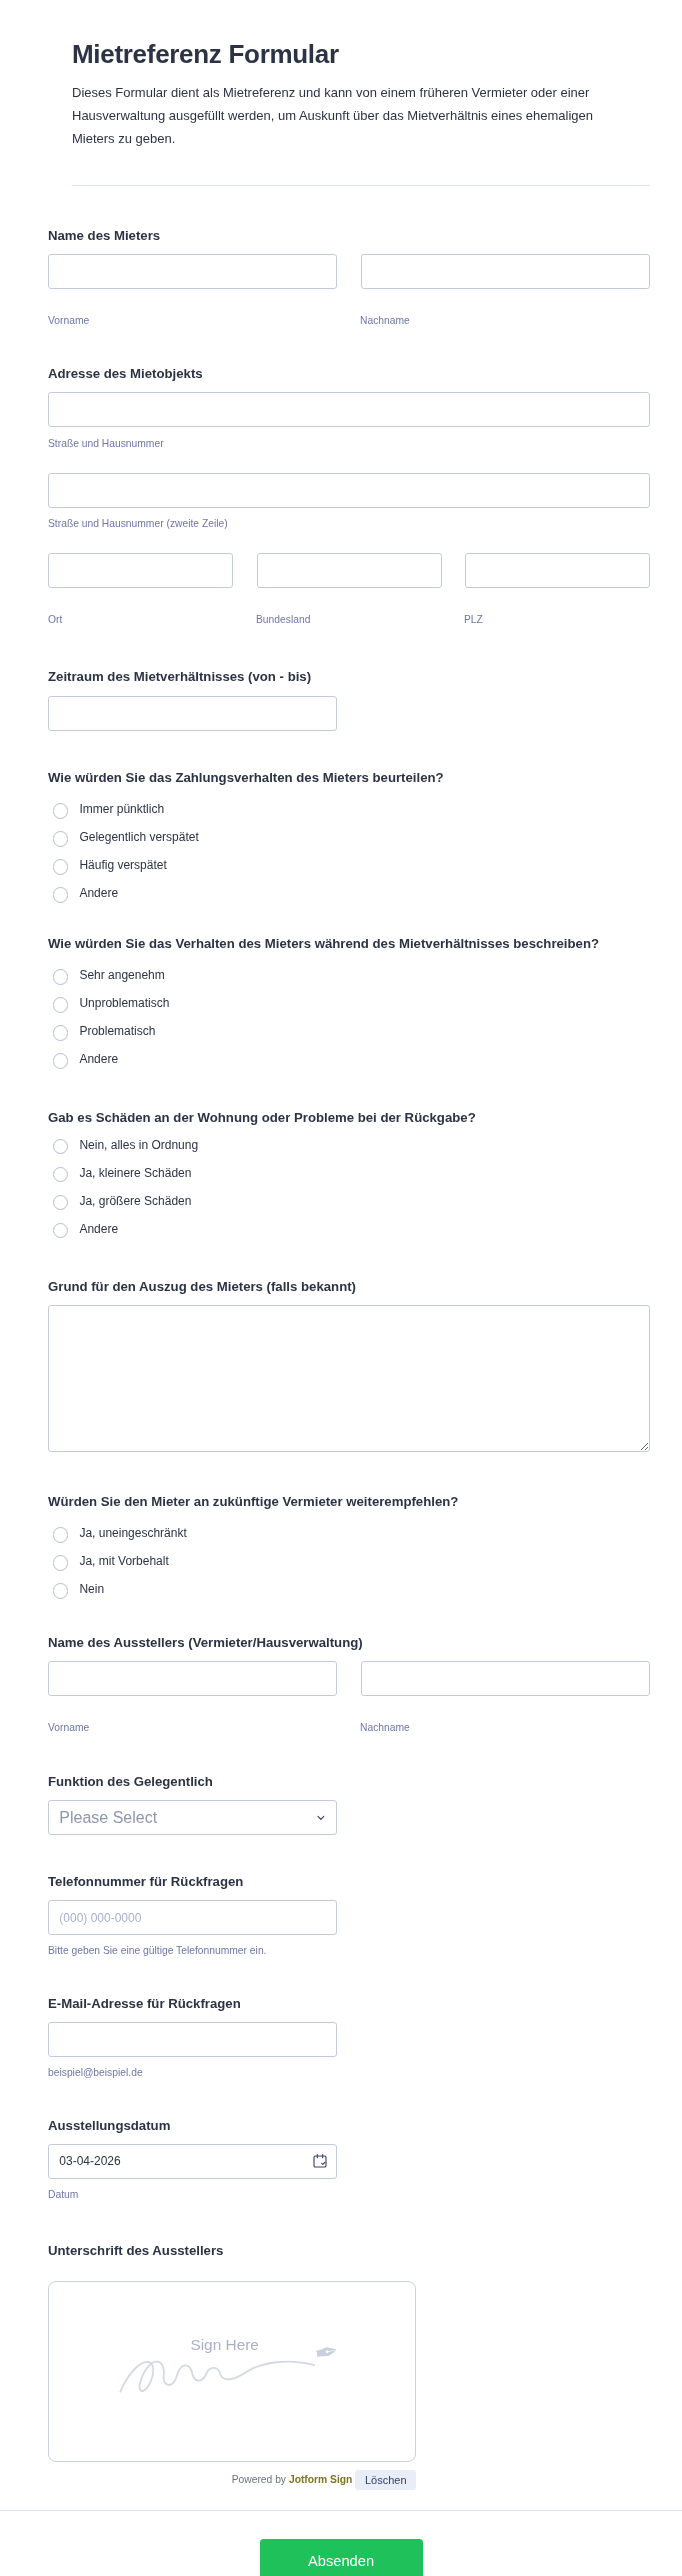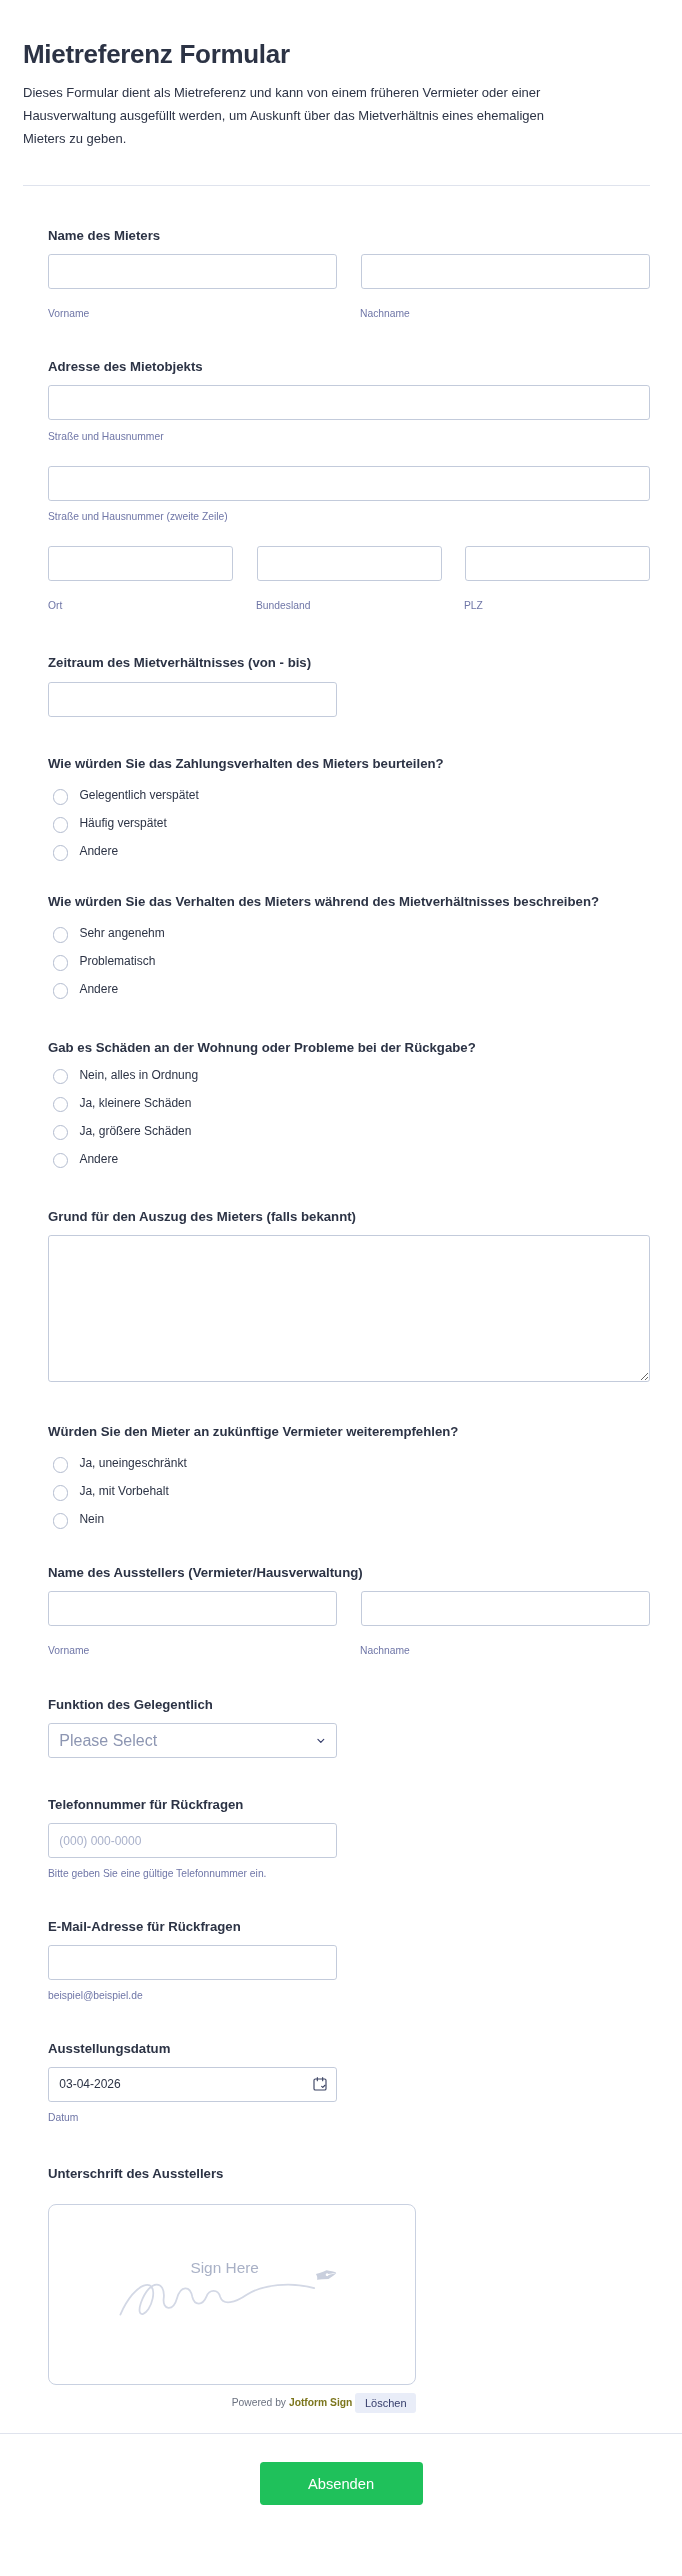--- a/index.html
+++ b/index.html
@@ -14,28 +14,28 @@
     --sign-hint:#a9b1c6;
     --icon-navy:#3b4363;
   }
   *{box-sizing:border-box;}
   html,body{margin:0;padding:0;background:#fff;}
   body{
     width:682px;margin:0 auto;
     font-family:"Liberation Sans", sans-serif;
     color:var(--heading);
   }
-  .header{padding:40px 32px 0 23px;}
+  .header{padding:40px 32px 0 72px;}
   .title{font-size:26px;line-height:29px;font-weight:700;letter-spacing:-0.3px;margin:0;}
   .desc{margin-top:11.7px;font-size:13px;line-height:23px;max-width:557px;color:var(--heading);}
   .header-rule{border-bottom:0.7px solid var(--divider);margin-top:35px;}
   .content{padding:0 32px 0 48px;overflow:hidden;}
   .q-label{font-size:13.2px;font-weight:700;line-height:19px;color:var(--heading);max-width:565px;}
   .sub{display:block;font-size:10.3px;line-height:11.7px;color:var(--sublabel);margin-top:10.3px;}
-  .sub-row{display:flex;gap:22px;margin-top:19px;}
+  .sub-row{display:flex;gap:22px;margin-top:26px;}
   .sub-row .sub{flex:1;margin-top:0;}
   .input{
     height:35px;width:100%;
     border:0.7px solid var(--input-border);border-radius:2.9px;background:#fff;
     font-family:inherit;font-size:12px;color:var(--heading);
     padding:0 10.3px;outline:none;
   }
   .input::placeholder{color:var(--placeholder);}
   .half{width:289px;}
   .row2{display:flex;gap:23.5px;margin-top:9.5px;}
@@ -157,20 +157,24 @@
 
   <div class="section s-zeit">
     <div class="q-label">Zeitraum des Mietverhältnisses (von - bis)</div>
     <input class="input half mt13" type="text" style="">
   </div>
 
   <div class="section">
     <div class="q-label">Wie würden Sie das Zahlungsverhalten des Mieters beurteilen?</div>
     <div class="radio-list">
 
+        <label class="radio-row">
+          <input type="radio" name="payment" class="radio-dot" style="">
+          <span class="radio-label">Immer pünktlich</span>
+        </label>
 
         <label class="radio-row">
           <input type="radio" name="payment" class="radio-dot" style="">
           <span class="radio-label">Gelegentlich verspätet</span>
         </label>
 
         <label class="radio-row">
           <input type="radio" name="payment" class="radio-dot" style="">
           <span class="radio-label">Häufig verspätet</span>
         </label>
@@ -184,20 +188,24 @@
 
   <div class="section q2">
     <div class="q-label">Wie würden Sie das Verhalten des Mieters während des Mietverhältnisses beschreiben?</div>
     <div class="radio-list">
 
         <label class="radio-row">
           <input type="radio" name="behavior" class="radio-dot" style="">
           <span class="radio-label">Sehr angenehm</span>
         </label>
 
+        <label class="radio-row">
+          <input type="radio" name="behavior" class="radio-dot" style="">
+          <span class="radio-label">Unproblematisch</span>
+        </label>
 
         <label class="radio-row">
           <input type="radio" name="behavior" class="radio-dot" style="">
           <span class="radio-label">Problematisch</span>
         </label>
 
         <label class="radio-row">
           <input type="radio" name="behavior" class="radio-dot" style="">
           <span class="radio-label">Andere</span>
         </label>

